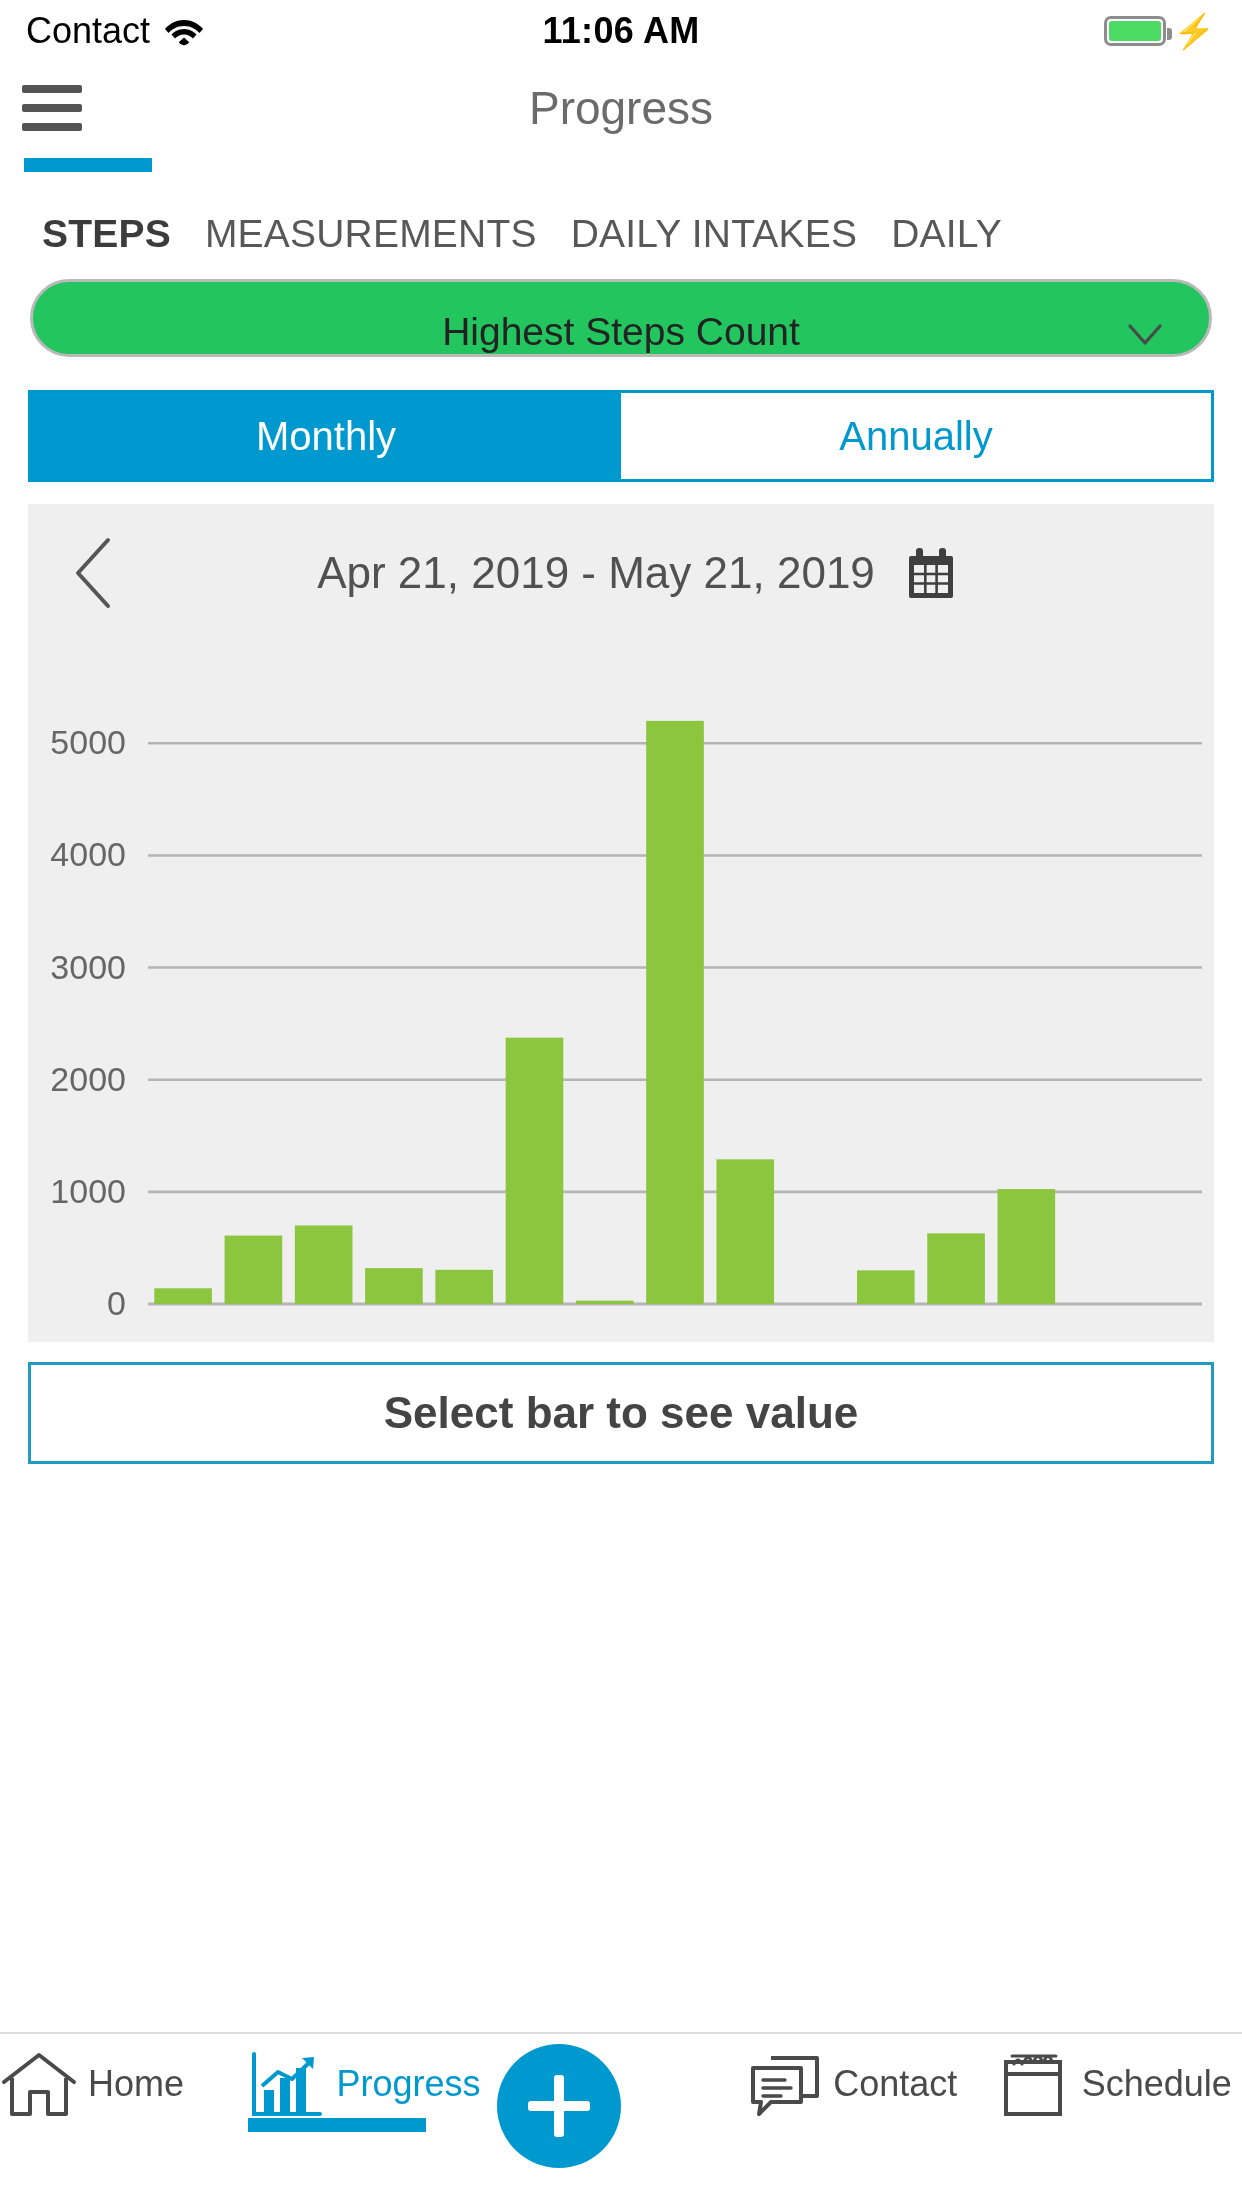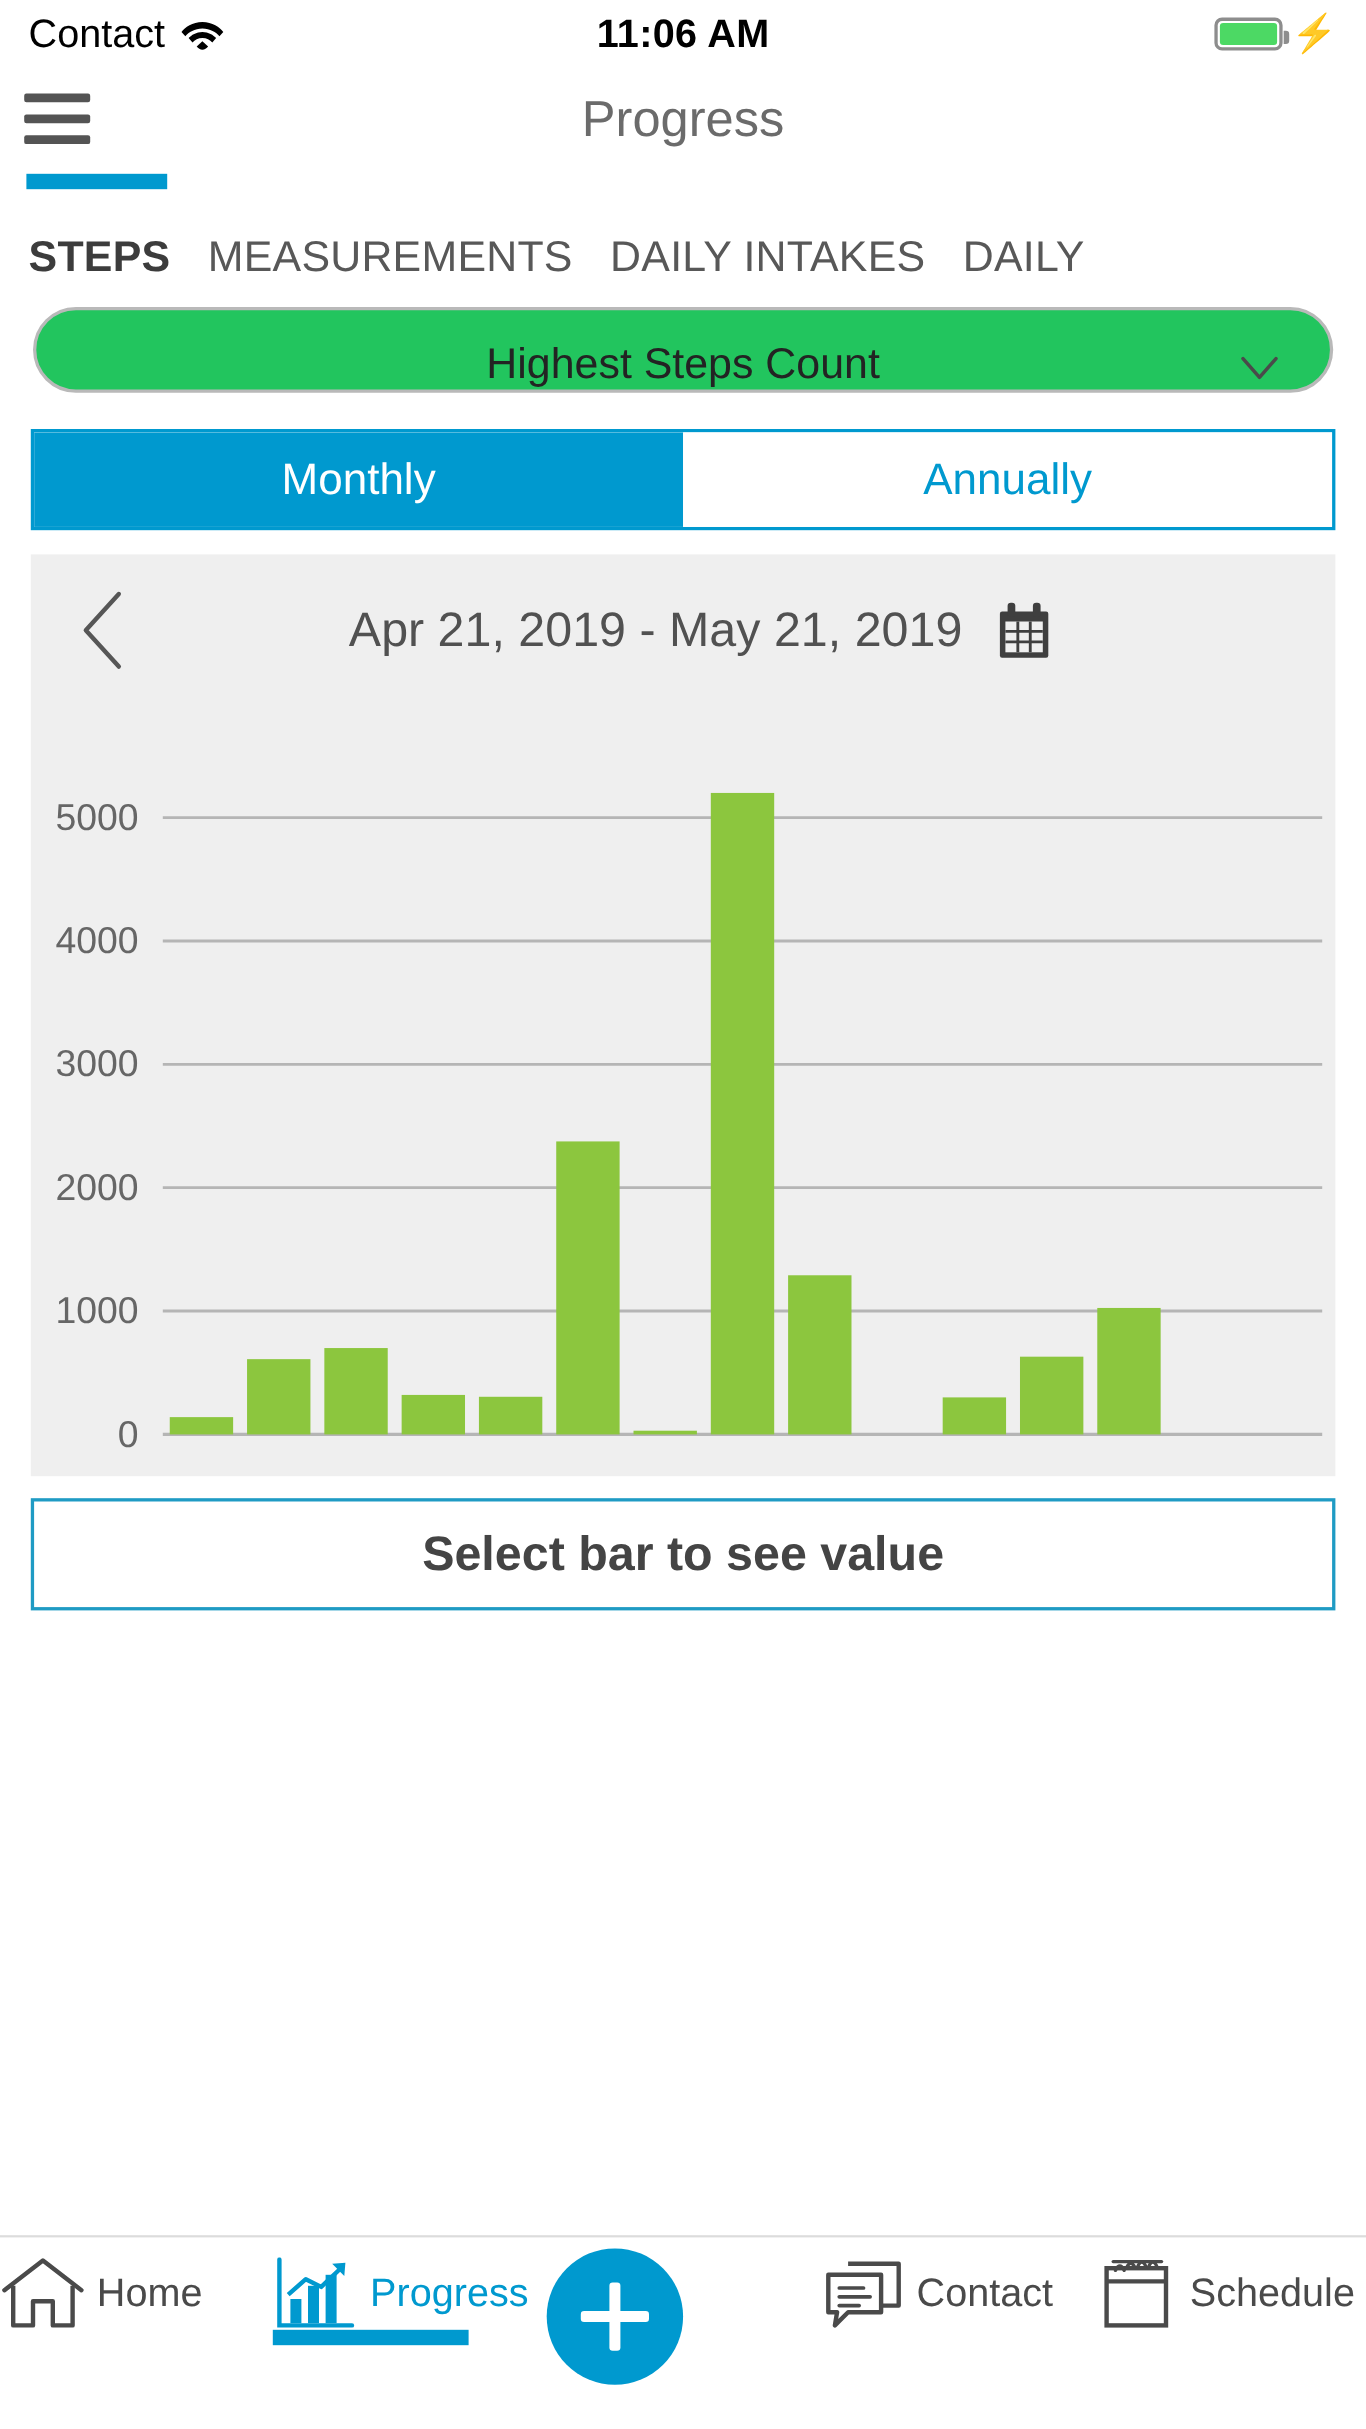--- a/index.html
+++ b/index.html
@@ -44,21 +44,21 @@
   .hamburger span { display:block; height:8px; background:#545454; border-radius:2px; }
   .nav-title { width:100%; text-align:center; font-size:46px; color:#6b6b6b; font-weight:300; }
 
   
   .tabstrip { flex:0 0 108px; position:relative; }
   .tab-indicator {
     position:absolute; left:24px; top:4px; width:128px; height:14px; background:#0099cf;
   }
   .tabs {
     position:absolute; bottom:6px; left:0; right:0;
-    display:flex; align-items:flex-end; padding:0 26px; gap:0;
+    display:flex; align-items:flex-end; padding:0 42px; gap:0;
   }
   .tab { font-size:39px; color:#585858; font-weight:300; letter-spacing:.2px; cursor:pointer; white-space:nowrap; }
   .tab.active { font-weight:700; color:#3c3c3c; }
   .tab + .tab { margin-left:34px; }
 
   
   .ds-row {
     flex:0 0 112px; display:flex; align-items:center; padding:0 30px; gap:24px;
   }
   .ds-label { font-size:38px; color:#6e6e6e; font-weight:300; letter-spacing:.3px; white-space:nowrap; }

